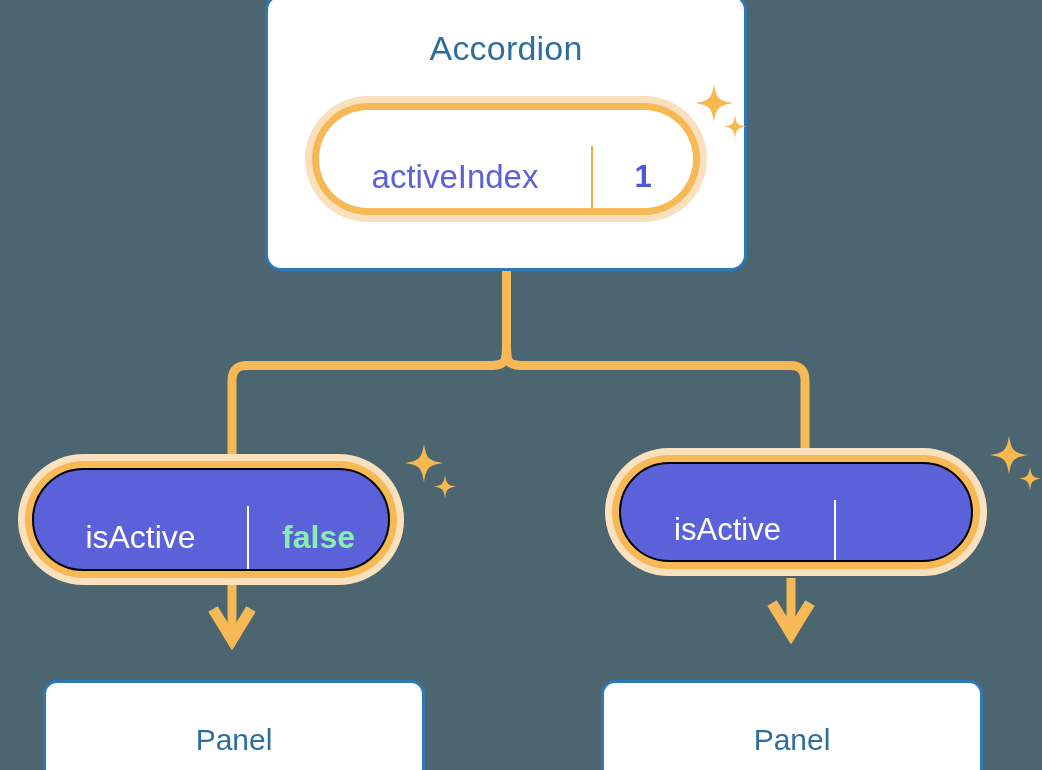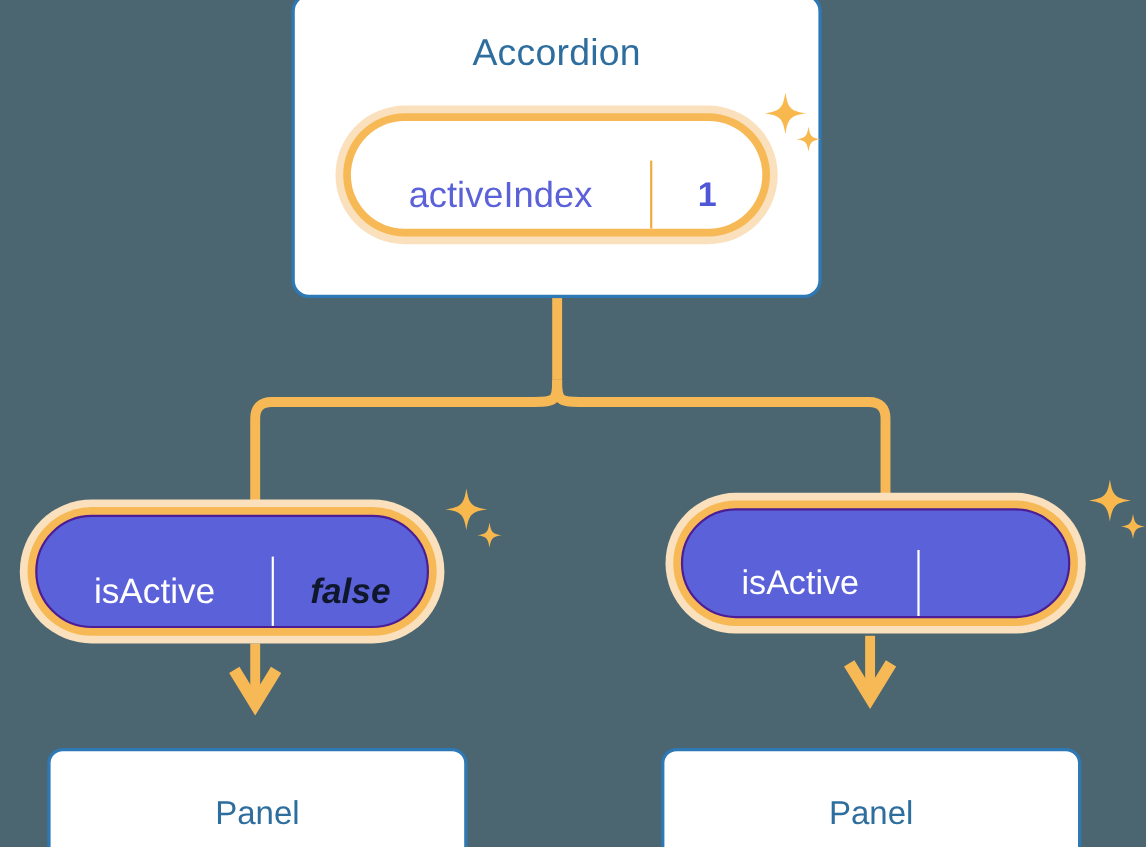--- a/index.html
+++ b/index.html
@@ -112,31 +112,30 @@
     border-right: 2px solid #f0ab3e;
   }
   .pill-light .pill-val {
     color: #4f57d6;
     font-weight: 700;
   }
 
   
   .pill-solid .pill-body {
     background: #5b61d9;
-    border: 2px solid #4c1d95;
+    border: 2px solid #000000;
     box-sizing: border-box;
   }
   .pill-solid .pill-key {
     color: #ffffff;
     border-right: 2px solid #ffffff;
   }
   .pill-solid .pill-val {
-    color: #0f172a;
+    color: #86efac;
     font-weight: 700;
-    font-style: italic;
   }
 
   
   #pill-activeindex {
     left: 305px;
     top: 96px;
     width: 402px;
     height: 126px;
   }
   #pill-activeindex .pill-key { width: 272px; font-size: 33px; }

